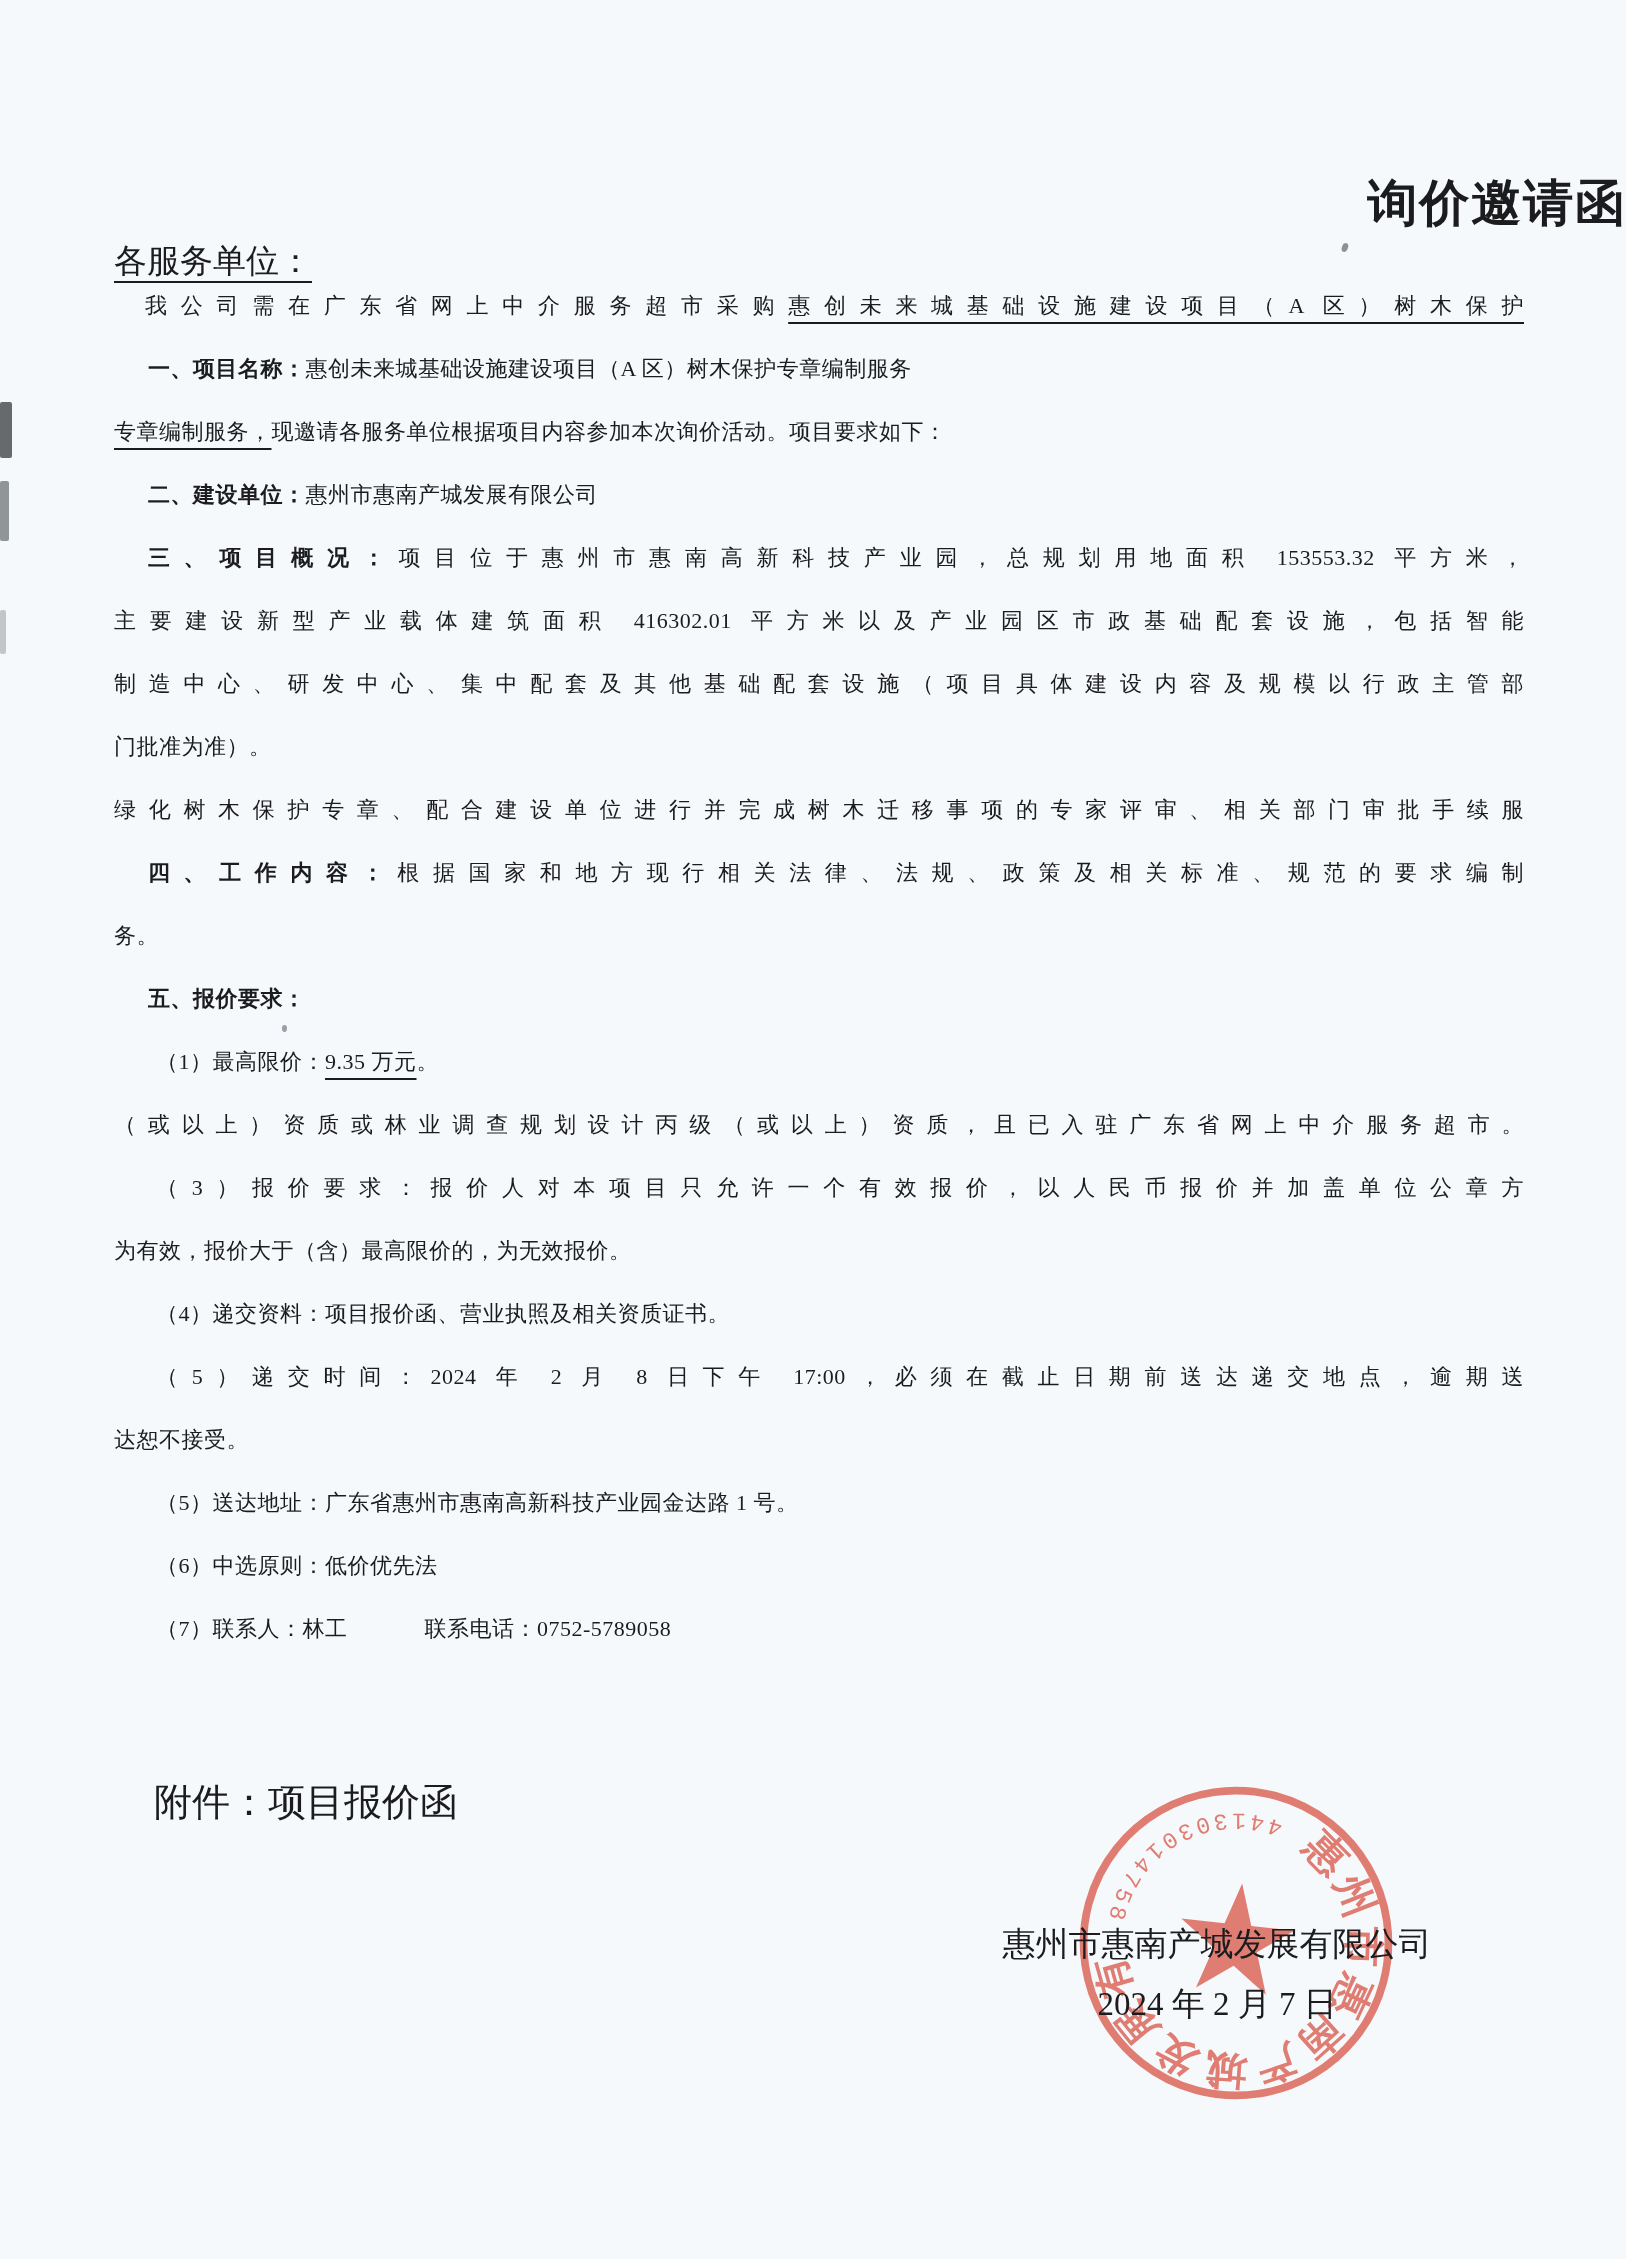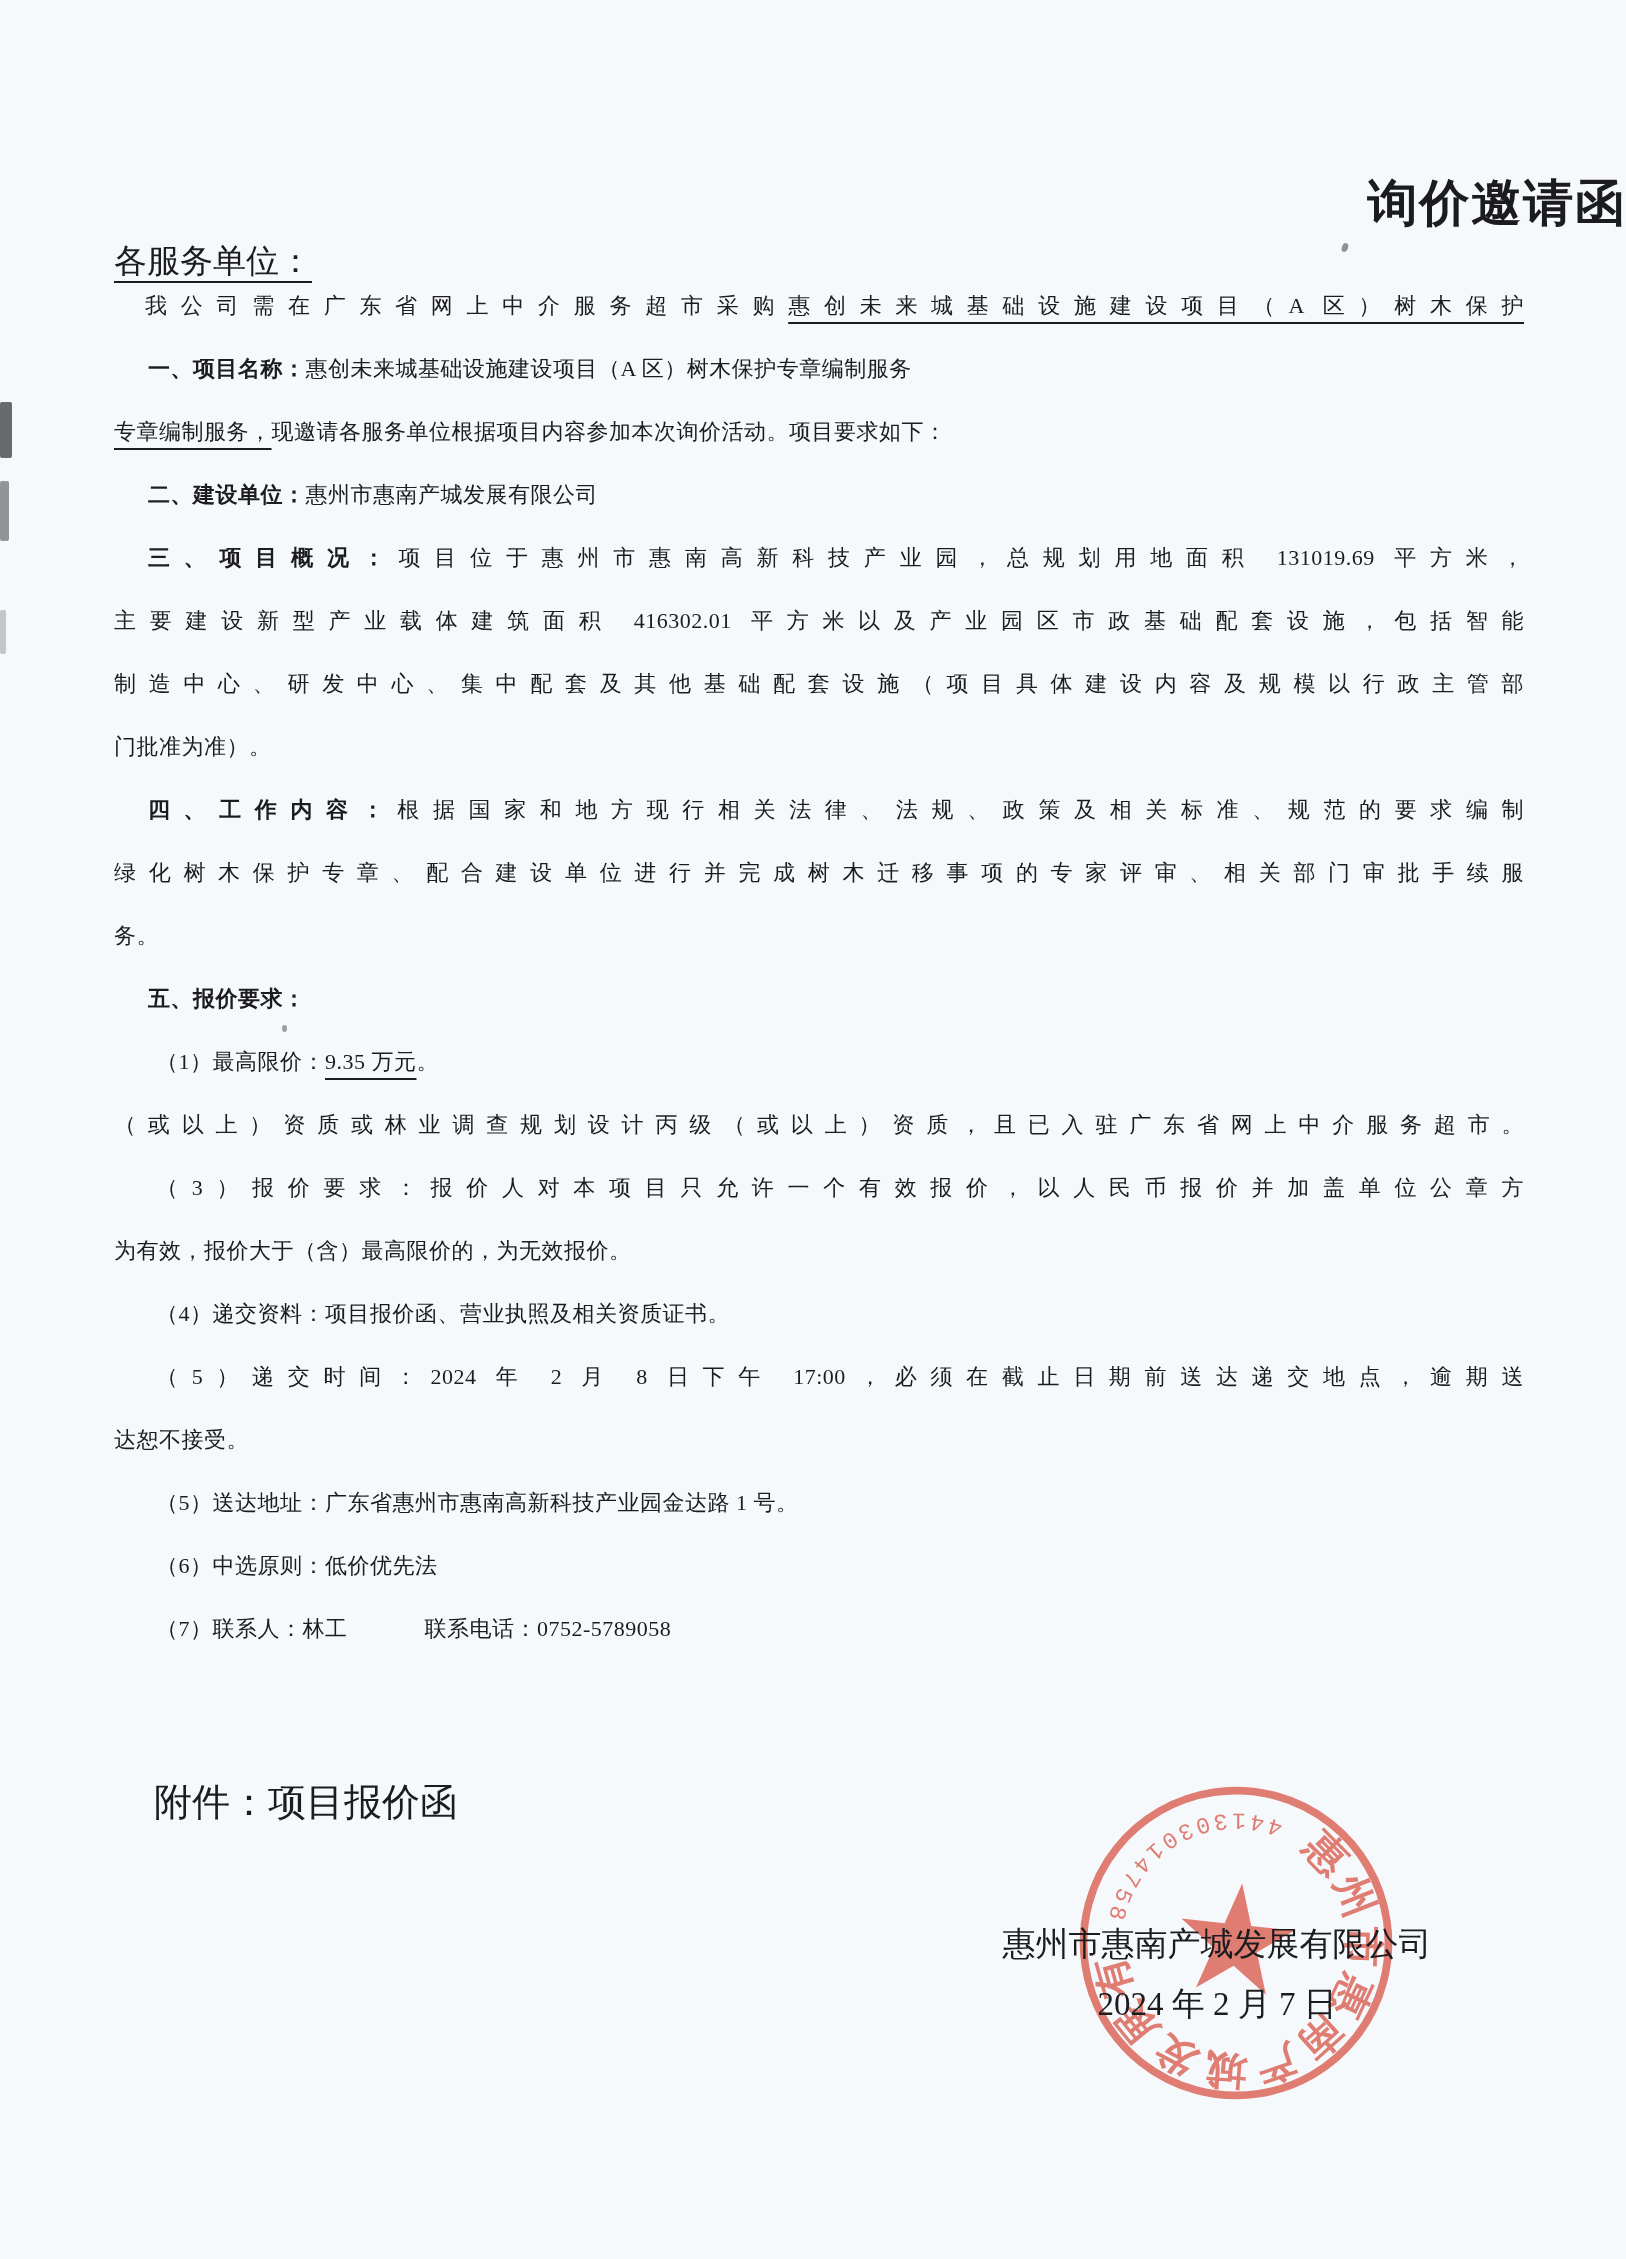--- a/index.html
+++ b/index.html
@@ -84,27 +84,27 @@
   <div class="salutation">各服务单位：</div>
 
   <div class="body-block">
     <div class="ln fill ind-p"><span>我公司需在广东省网上中介服务超市采购</span><span class="u">惠创未来城基础设施建设项目（A 区）树木保护</span></div>
     <div class="ln ind-s"><span class="b">一、项目名称：</span><span>惠创未来城基础设施建设项目（A 区）树木保护专章编制服务</span></div>
 
     <div class="ln"><span class="u">专章编制服务，</span><span>现邀请各服务单位根据项目内容参加本次询价活动。项目要求如下：</span></div>
 
     <div class="ln ind-s"><span class="b">二、建设单位：</span><span>惠州市惠南产城发展有限公司</span></div>
 
-    <div class="ln fill ind-s"><span class="b">三、项目概况：</span><span>项目位于惠州市惠南高新科技产业园，总规划用地面积 131019.69 平方米，</span></div>
+    <div class="ln fill ind-s"><span class="b">三、项目概况：</span><span>项目位于惠州市惠南高新科技产业园，总规划用地面积 153553.32 平方米，</span></div>
     <div class="ln fill"><span>主要建设新型产业载体建筑面积 416302.01 平方米以及产业园区市政基础配套设施，包括智能</span></div>
     <div class="ln fill"><span>制造中心、研发中心、集中配套及其他基础配套设施（项目具体建设内容及规模以行政主管部</span></div>
     <div class="ln"><span>门批准为准）。</span></div>
 
+    <div class="ln fill"><span>绿化树木保护专章、配合建设单位进行并完成树木迁移事项的专家评审、相关部门审批手续服</span></div>
     <div class="ln fill ind-s"><span class="b">四、工作内容：</span><span>根据国家和地方现行相关法律、法规、政策及相关标准、规范的要求编制</span></div>
-    <div class="ln fill"><span>绿化树木保护专章、配合建设单位进行并完成树木迁移事项的专家评审、相关部门审批手续服</span></div>
     <div class="ln"><span>务。</span></div>
 
     <div class="ln ind-s"><span class="b">五、报价要求：</span></div>
 
     <div class="ln ind-i"><span>（1）最高限价：</span><span class="u">9.35 万元</span><span>。</span></div>
 
     <div class="ln fill"><span>（或以上）资质或林业调查规划设计丙级（或以上）资质，且已入驻广东省网上中介服务超市。</span></div>
 
     <div class="ln fill ind-i"><span>（3）报价要求：报价人对本项目只允许一个有效报价，以人民币报价并加盖单位公章方</span></div>
     <div class="ln"><span>为有效，报价大于（含）最高限价的，为无效报价。</span></div>

